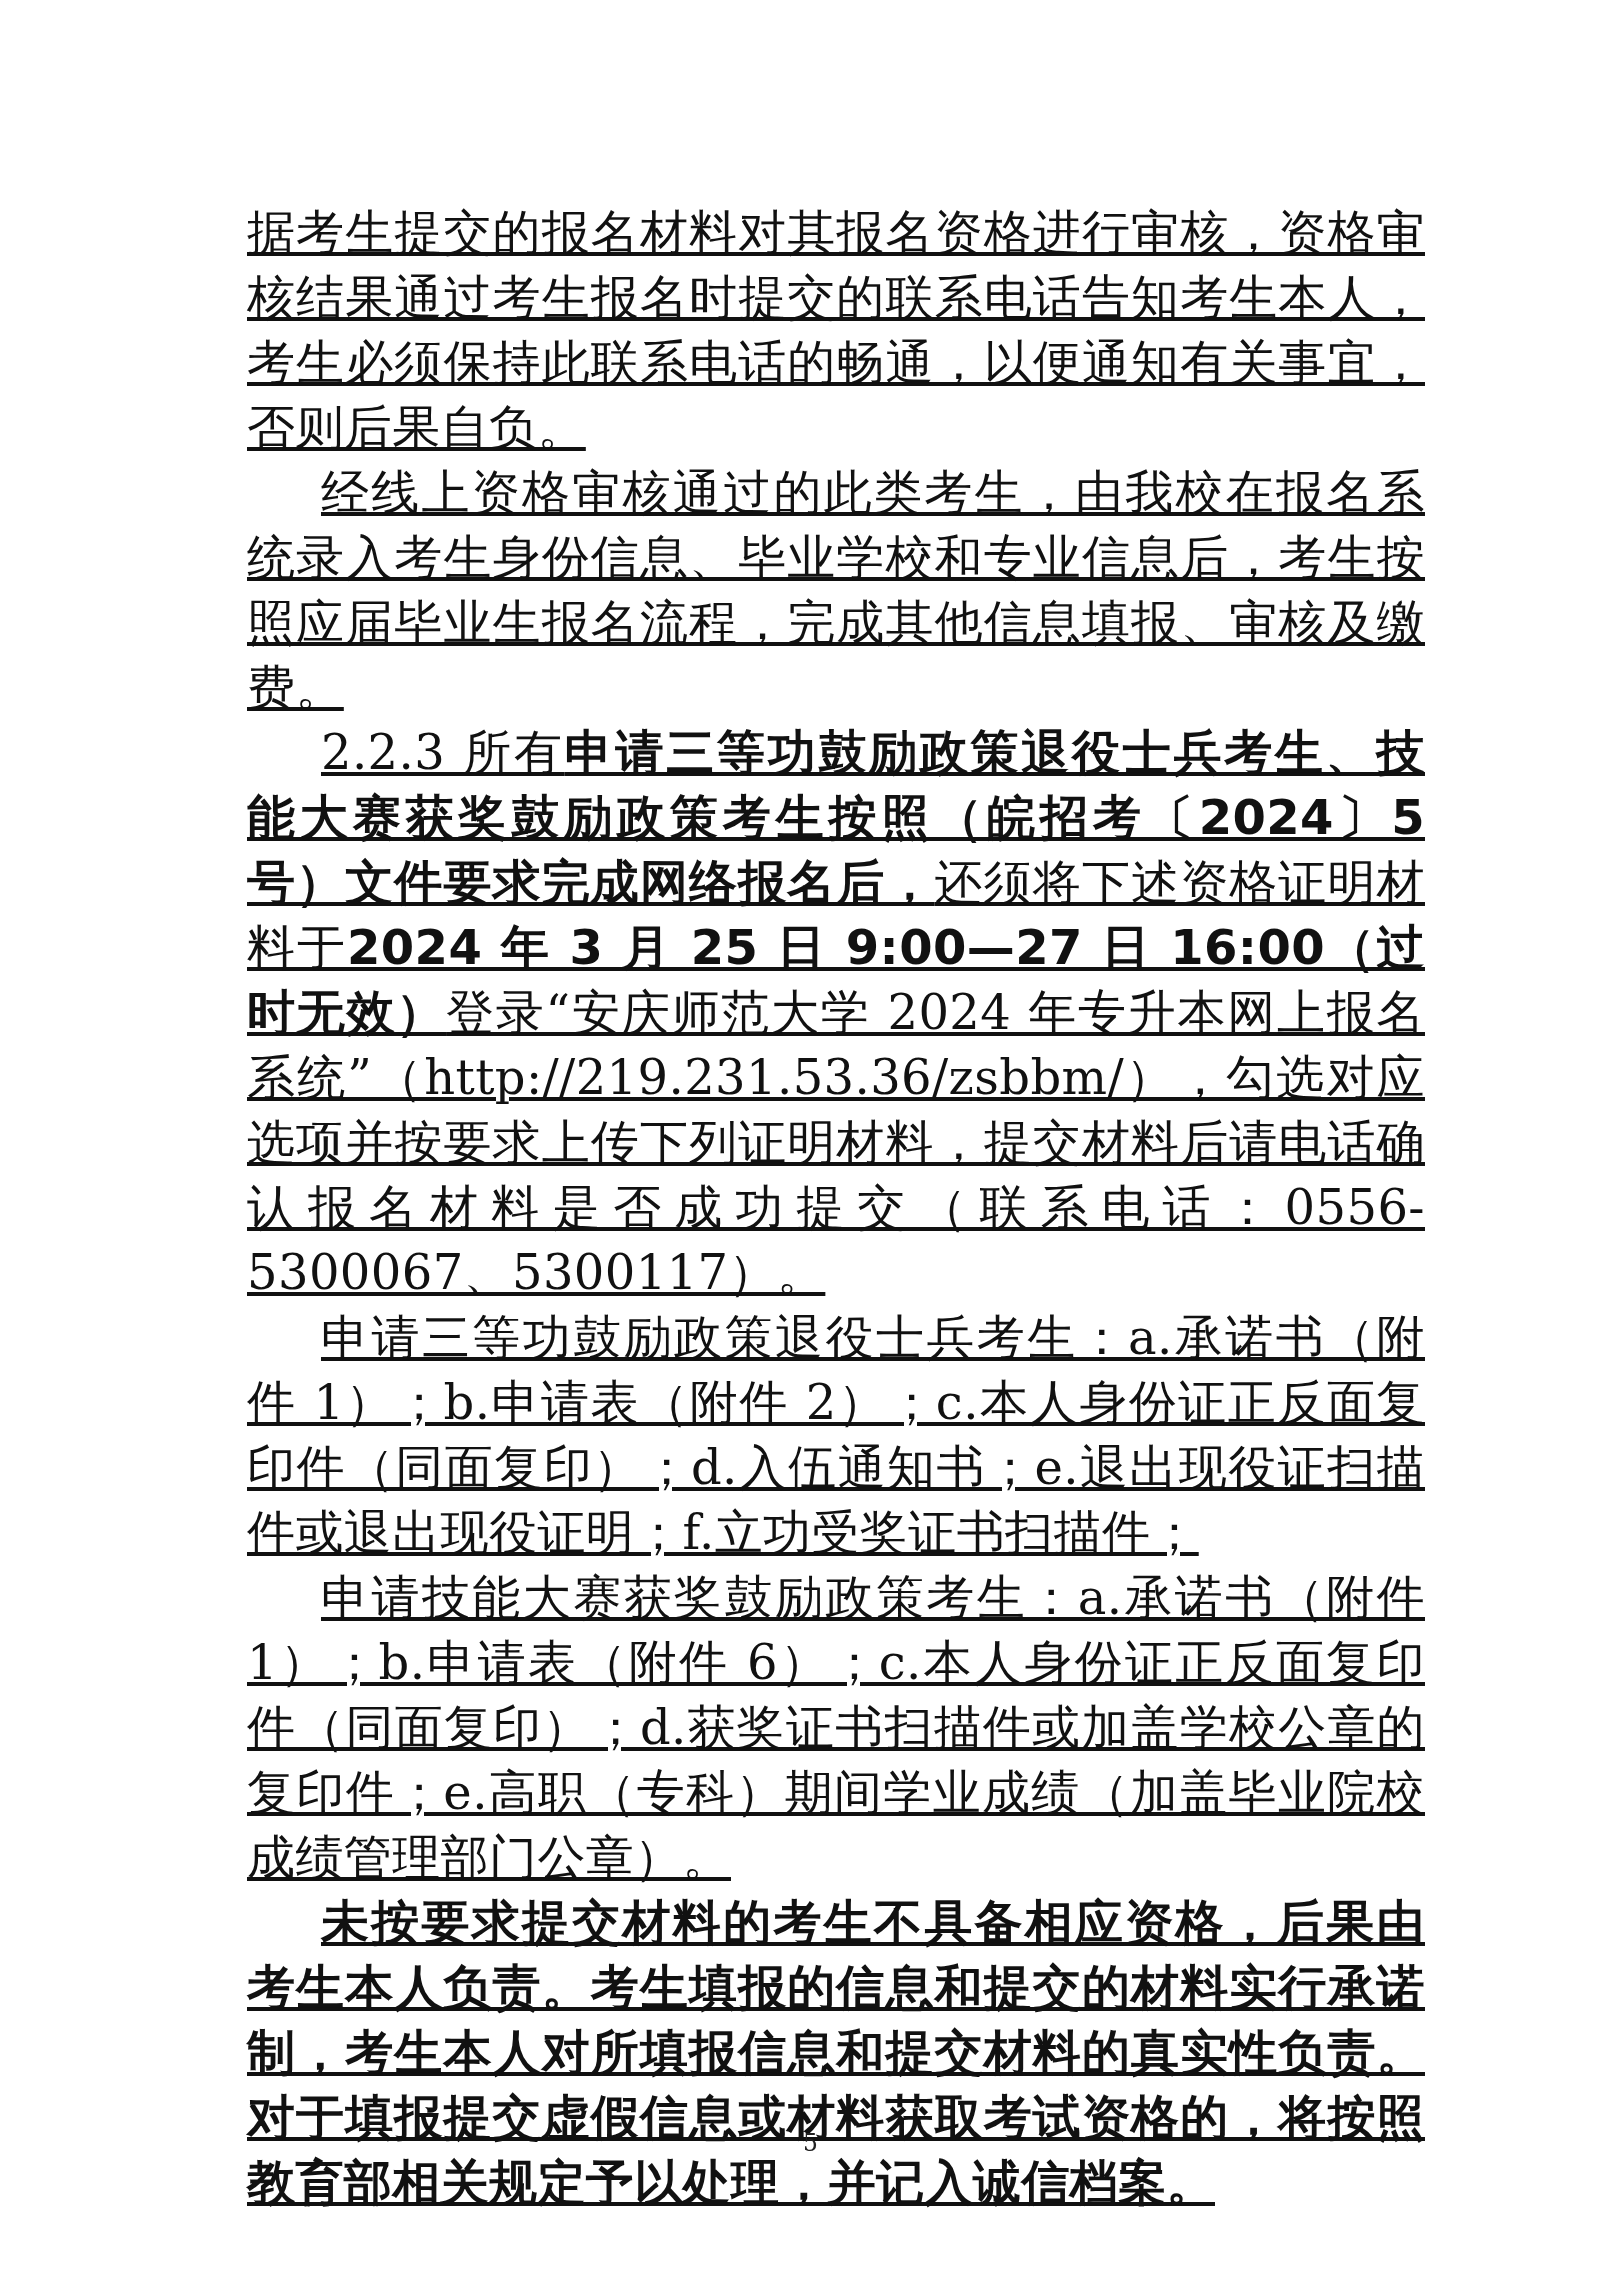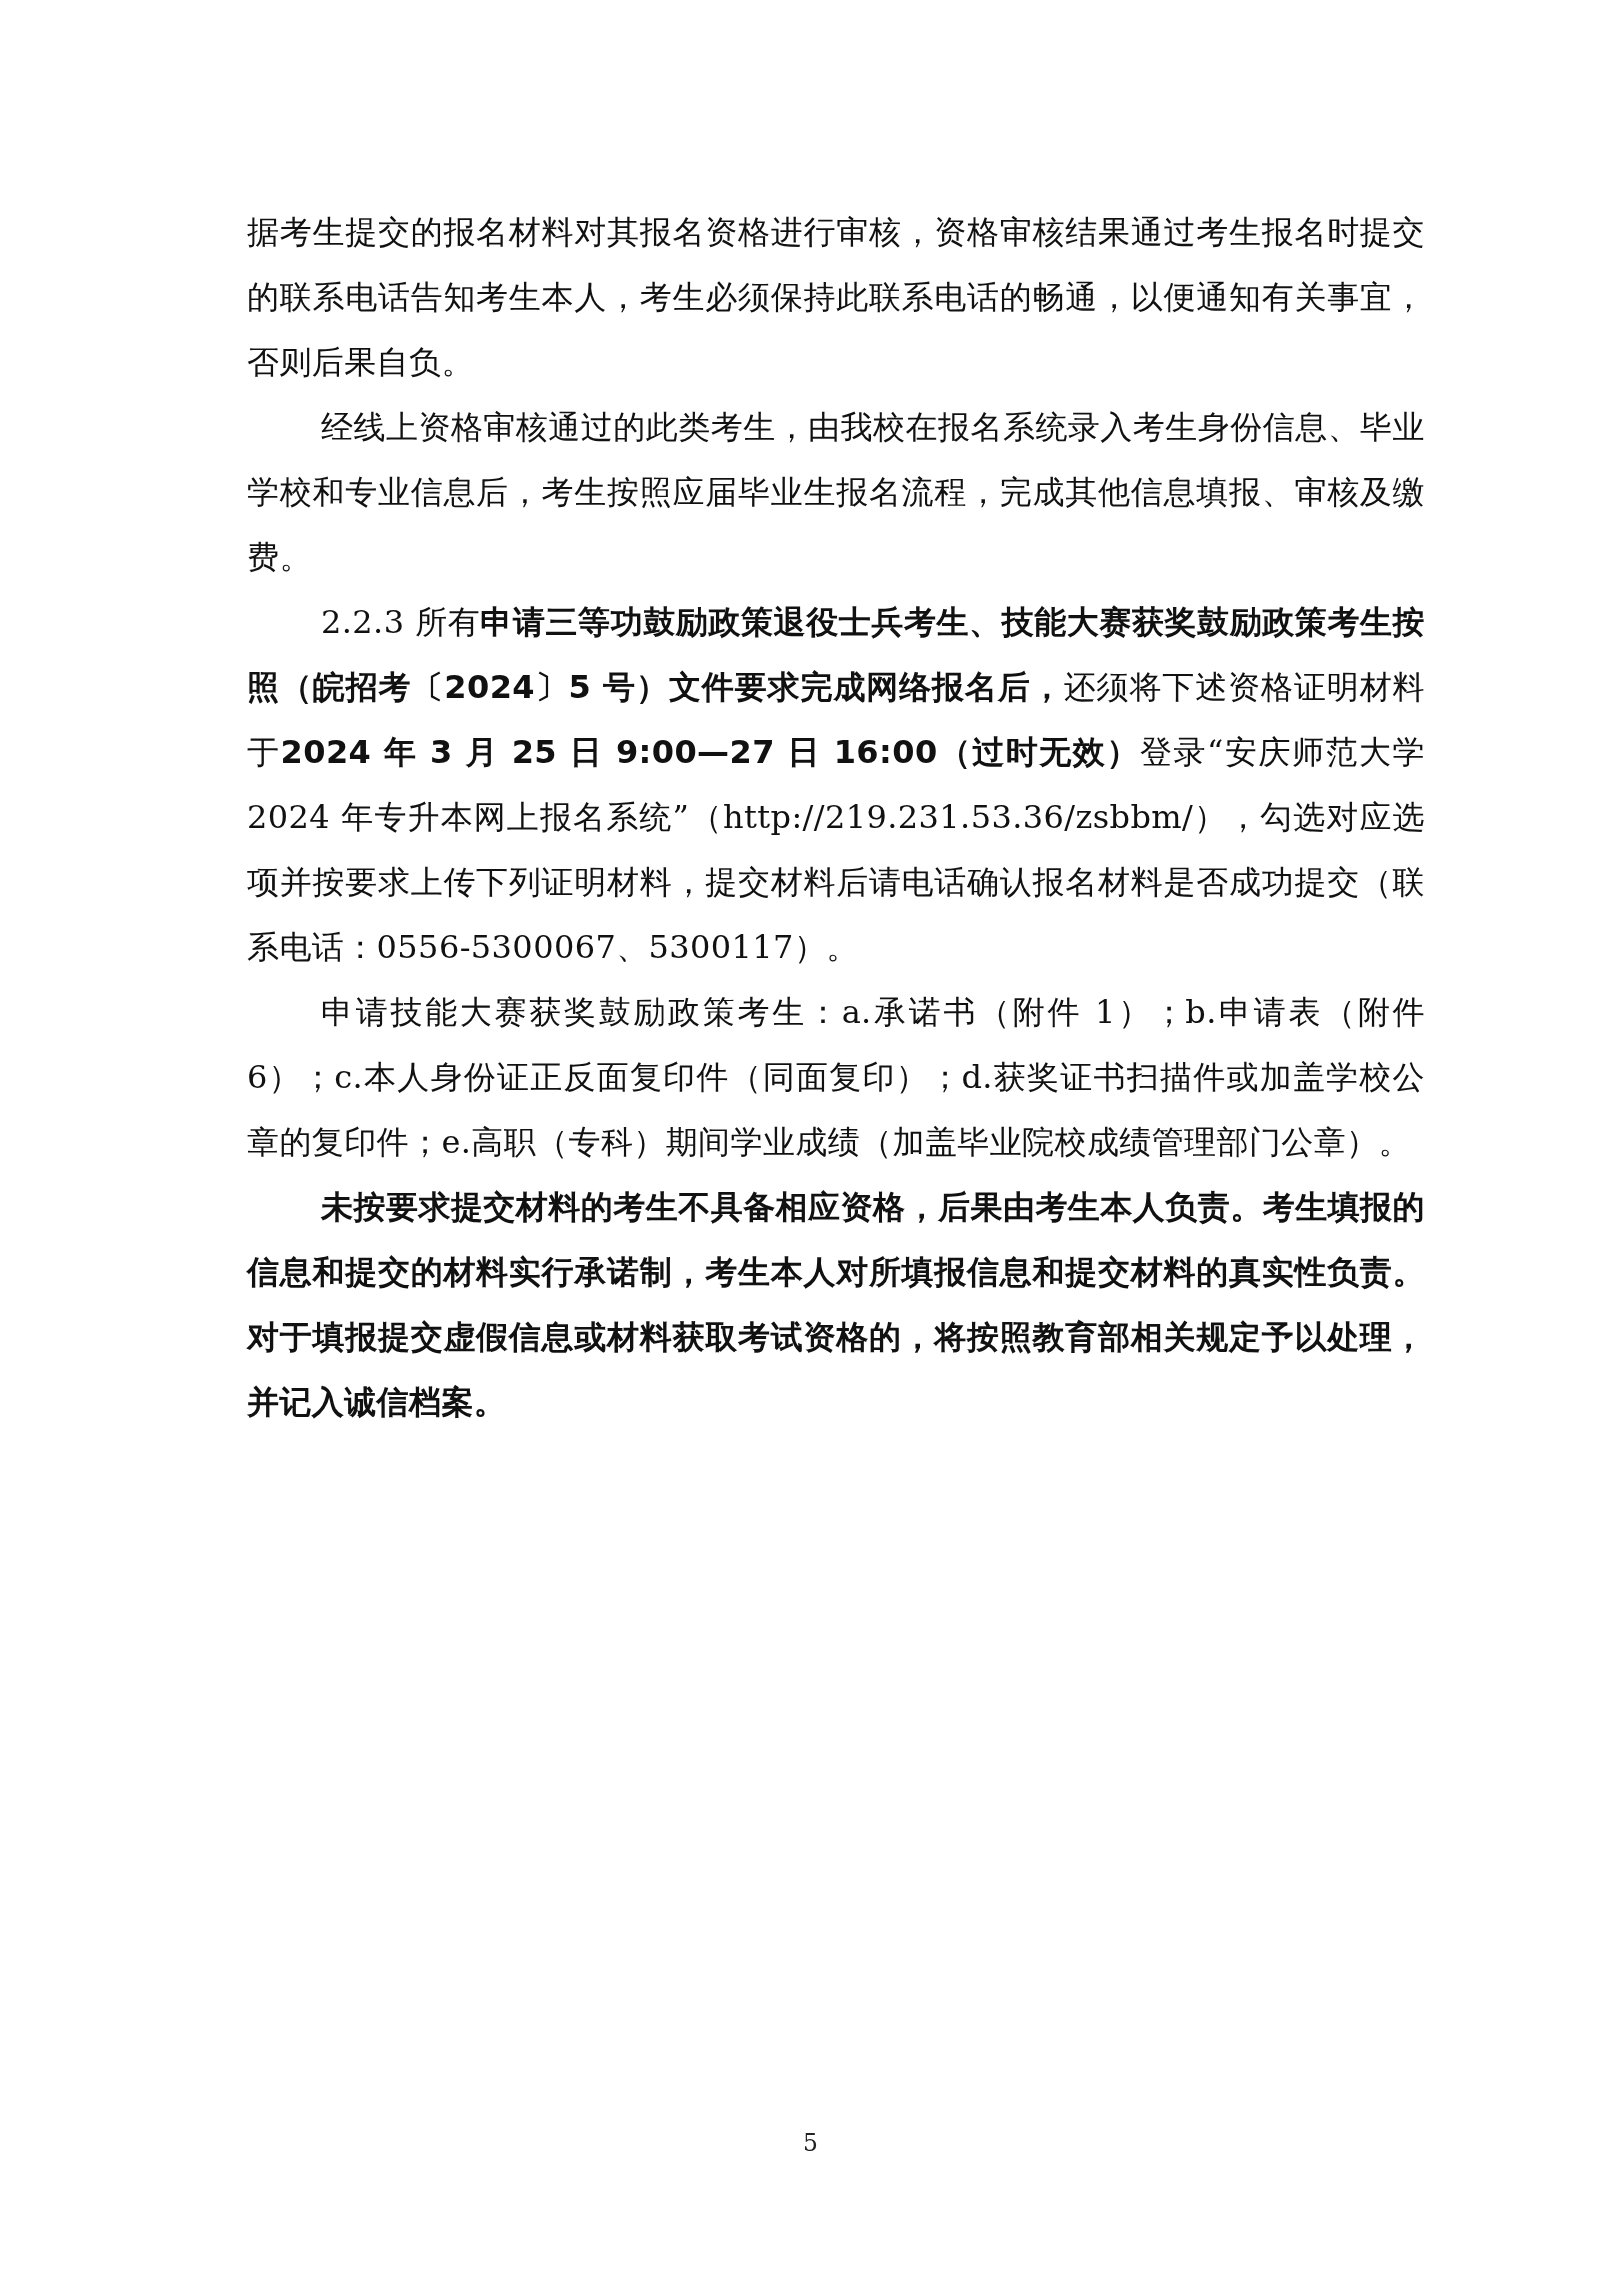--- a/index.html
+++ b/index.html
@@ -3,24 +3,25 @@
   <meta charset="utf-8">
   <style>
     html, body { margin: 0; padding: 0; background: #ffffff; }
     body { width: 1621px; height: 2293px; position: relative; overflow: hidden; }
     .page {
       position: absolute;
       left: 247px;
       top: 200px;
       width: 1178px;
       font-family: "DejaVu Serif", "Liberation Serif", serif;
-      font-size: 32px;
+      font-size: 48px;
       line-height: 65px;
       color: #111111;
       letter-spacing: 0.4px;
+      text-decoration: underline;
     }
     .para { margin: 0; text-align: justify; text-align-last: left; }
     .indent { text-indent: 74px; }
     .bold { font-weight: bold; font-family: "DejaVu Sans", "Liberation Sans", sans-serif; }
     .heading { font-weight: bold; font-family: "DejaVu Sans", "Liberation Sans", sans-serif; text-indent: 74px; }
     .page-number {
       position: absolute;
       top: 2129px;
       left: 0; width: 1621px;
       text-align: center;
@@ -39,20 +40,23 @@
   </p>
 
   <p class="para indent">
     <span>经线上资格审核通过的此类考生，由我校在报名系统录入考生身份信息、毕业学校和专业信息后，考生按照应届毕业生报名流程，完成其他信息填报、审核及缴费。</span>
   </p>
 
   <p class="para indent">
     <span>2.2.3 所有</span><span class="bold">申请三等功鼓励政策退役士兵考生、技能大赛获奖鼓励政策考生按照（皖招考〔2024〕5 号）文件要求完成网络报名后，</span><span>还须将下述资格证明材料于</span><span class="bold">2024 年 3 月 25 日 9:00—27 日 16:00（过时无效）</span><span>登录“安庆师范大学 2024 年专升本网上报名系统”（http://219.231.53.36/zsbbm/），勾选对应选项并按要求上传下列证明材料，提交材料后请电话确认报名材料是否成功提交（联系电话：0556-5300067、5300117）。</span>
   </p>
 
+  <p class="para indent">
+    <span>申请三等功鼓励政策退役士兵考生：a.承诺书（附件 1）；b.申请表（附件 2）；c.本人身份证正反面复印件（同面复印）；d.入伍通知书；e.退出现役证扫描件或退出现役证明；f.立功受奖证书扫描件；</span>
+  </p>
 
   <p class="para indent">
     <span>申请技能大赛获奖鼓励政策考生：a.承诺书（附件 1）；b.申请表（附件 6）；c.本人身份证正反面复印件（同面复印）；d.获奖证书扫描件或加盖学校公章的复印件；e.高职（专科）期间学业成绩（加盖毕业院校成绩管理部门公章）。</span>
   </p>
 
   <p class="para indent bold">
     <span>未按要求提交材料的考生不具备相应资格，后果由考生本人负责。考生填报的信息和提交的材料实行承诺制，考生本人对所填报信息和提交材料的真实性负责。对于填报提交虚假信息或材料获取考试资格的，将按照教育部相关规定予以处理，并记入诚信档案。</span>
   </p>
 
 

